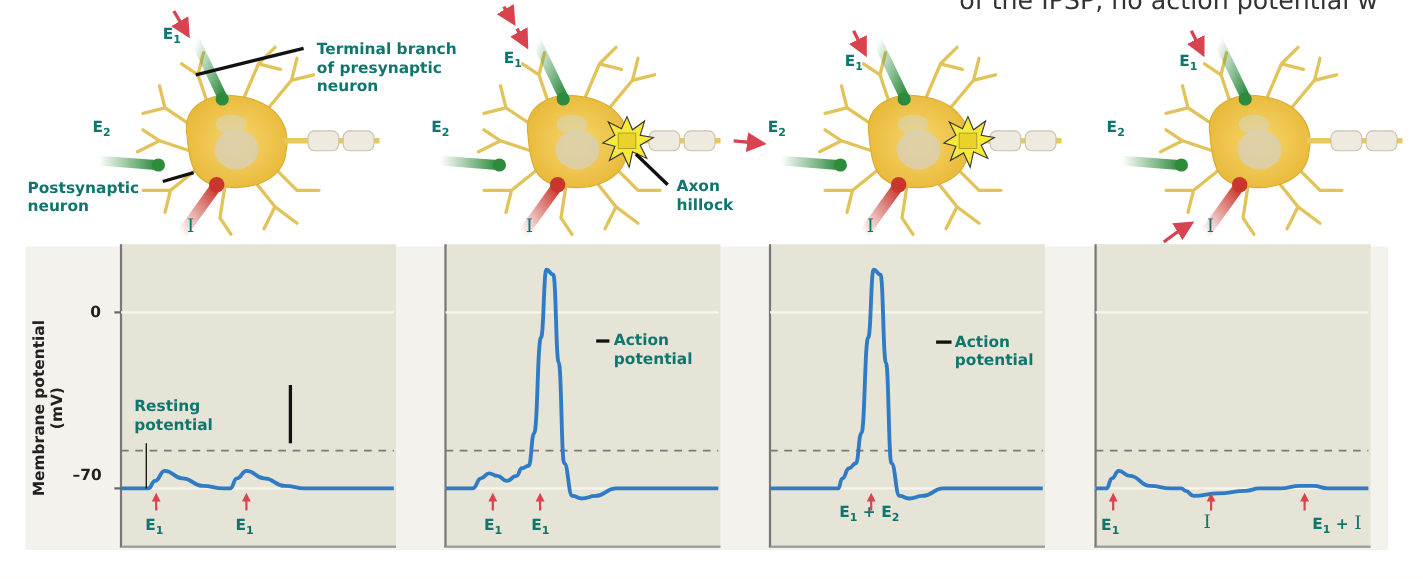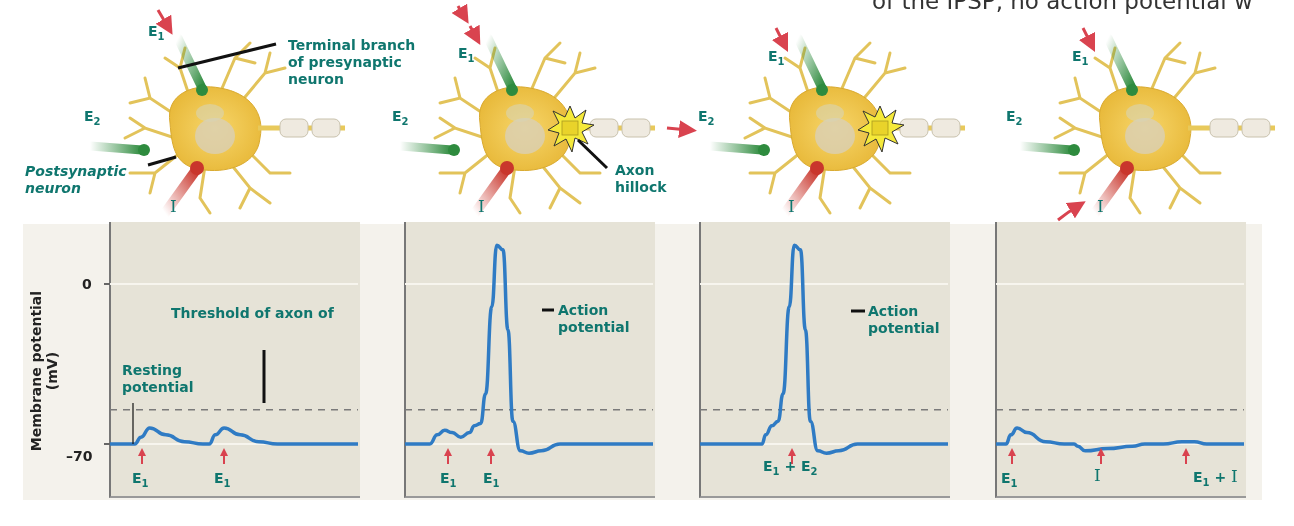--- a/index.html
+++ b/index.html
@@ -113,21 +113,21 @@
 </svg>
 
 <div class="lbl" style="left:148px;top:23px;"><span>E</span><sub>1</sub></div>
 <div class="lbl" style="left:84px;top:108px;"><span>E</span><sub>2</sub></div>
 <div class="lbl serif" style="left:170px;top:198px;">I</div>
 <div class="lbl" style="left:278px;top:37px;margin-left:10px;">
   <div>Terminal branch</div>
   <div>of presynaptic</div>
   <div>neuron</div>
 </div>
-<div class="lbl" style="left:25px;top:163px;font-style:italic;">
+<div class="lbl" style="left:25px;top:163px;">
   <div>Postsynaptic</div>
   <div>neuron</div>
 </div>
 
 <div class="lbl" style="left:458px;top:45px;"><span>E</span><sub>1</sub></div>
 <div class="lbl" style="left:392px;top:108px;"><span>E</span><sub>2</sub></div>
 <div class="lbl serif" style="left:478px;top:198px;">I</div>
 <div class="lbl" style="left:615px;top:162px;">
   <div>Axon</div>
   <div>hillock</div>
@@ -142,21 +142,21 @@
 <div class="lbl serif" style="left:1097px;top:198px;">I</div>
 
 <div class="plot-bg"></div>
 <div class="panel" style="left:109px;"></div>
 <div class="panel" style="left:404px;"></div>
 <div class="panel" style="left:699px;"></div>
 <div class="panel" style="left:995px;"></div>
 
 <div class="ylabel">Membrane potential (mV)</div>
 <div class="tick" style="left:82px;top:276px;">0</div>
-<div class="tick" style="left:66px;top:448px;">–70</div>
+<div class="tick" style="left:66px;top:424px;">–70</div>
 
 <svg id="plots" width="1294" height="526">
     <line x1="110" x2="358" y1="284" y2="284" stroke="#f7f5ee" stroke-width="2"></line>
     <line x1="110" x2="358" y1="444" y2="444" stroke="#f7f5ee" stroke-width="2"></line>
     <line x1="110" x2="358" y1="409.7142857142857" y2="409.7142857142857" stroke="#7a7a7a" stroke-width="1.5" stroke-dasharray="7,6"></line>
     <path d="M110,444 C122.4,444 122.4,444 134.8,444 C137.9,444 137.9,437.1428571428571 141,437.1428571428571 C145.34,437.1428571428571 145.34,428 149.68,428 C157.74,428 157.74,434.8571428571429 165.8,434.8571428571429 C175.10000000000002,434.8571428571429 175.10000000000002,441.7142857142857 184.4,441.7142857142857 C193.7,441.7142857142857 193.7,444 203,444 C206.1,444 206.1,444 209.2,444 C212.3,444 212.3,434.8571428571429 215.4,434.8571428571429 C219.74,434.8571428571429 219.74,428 224.07999999999998,428 C232.14,428 232.14,434.8571428571429 240.2,434.8571428571429 C249.5,434.8571428571429 249.5,441.7142857142857 258.8,441.7142857142857 C268.1,441.7142857142857 268.1,444 277.4,444 C317.7,444 317.7,444 358,444" fill="none" stroke="#2f7bc4" stroke-width="3.5" stroke-linejoin="round"></path>
     <line x1="142" x2="142" y1="464" y2="454" stroke="#d9434f" stroke-width="2"></line>
     <path d="M138,456 L142,448 L146,456 Z" fill="#d9434f"></path>
     <line x1="224" x2="224" y1="464" y2="454" stroke="#d9434f" stroke-width="2"></line>
     <path d="M220,456 L224,448 L228,456 Z" fill="#d9434f"></path>
@@ -186,21 +186,20 @@
     <path d="M1182,456 L1186,448 L1190,456 Z" fill="#d9434f"></path>
     <line x1="104" x2="110" y1="284" y2="284" stroke="#666" stroke-width="2"></line>
     <line x1="104" x2="110" y1="444" y2="444" stroke="#666" stroke-width="2"></line>
     <line x1="133" x2="133" y1="403" y2="444" stroke="#111" stroke-width="1.2"></line>
     <line x1="264" x2="264" y1="350" y2="403" stroke="#111" stroke-width="3"></line>
     <line x1="542" x2="554" y1="310" y2="310" stroke="#111" stroke-width="3"></line>
     <line x1="851" x2="865" y1="311" y2="311" stroke="#111" stroke-width="3"></line>
   </svg>
 
 <div class="lbl" style="left:171px;top:305px;">
-  <div>Threshold of axon of</div>
 </div>
 <div class="lbl" style="left:122px;top:362px;">
   <div>Resting</div>
   <div>potential</div>
 </div>
 <div class="lbl" style="left:558px;top:302px;">
   <div>Action</div>
   <div>potential</div>
 </div>
 <div class="lbl" style="left:868px;top:303px;">

